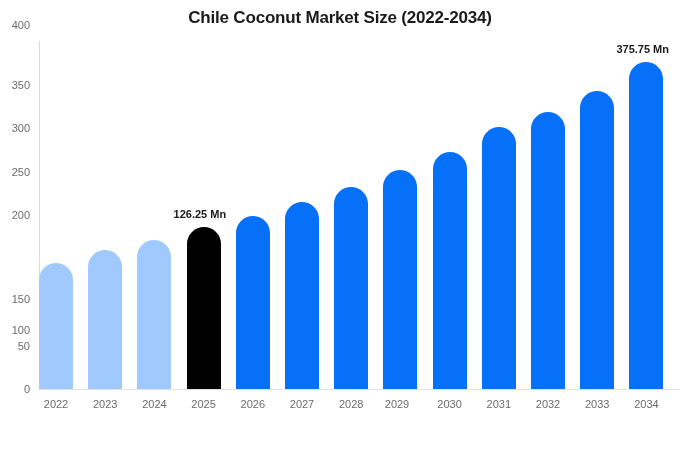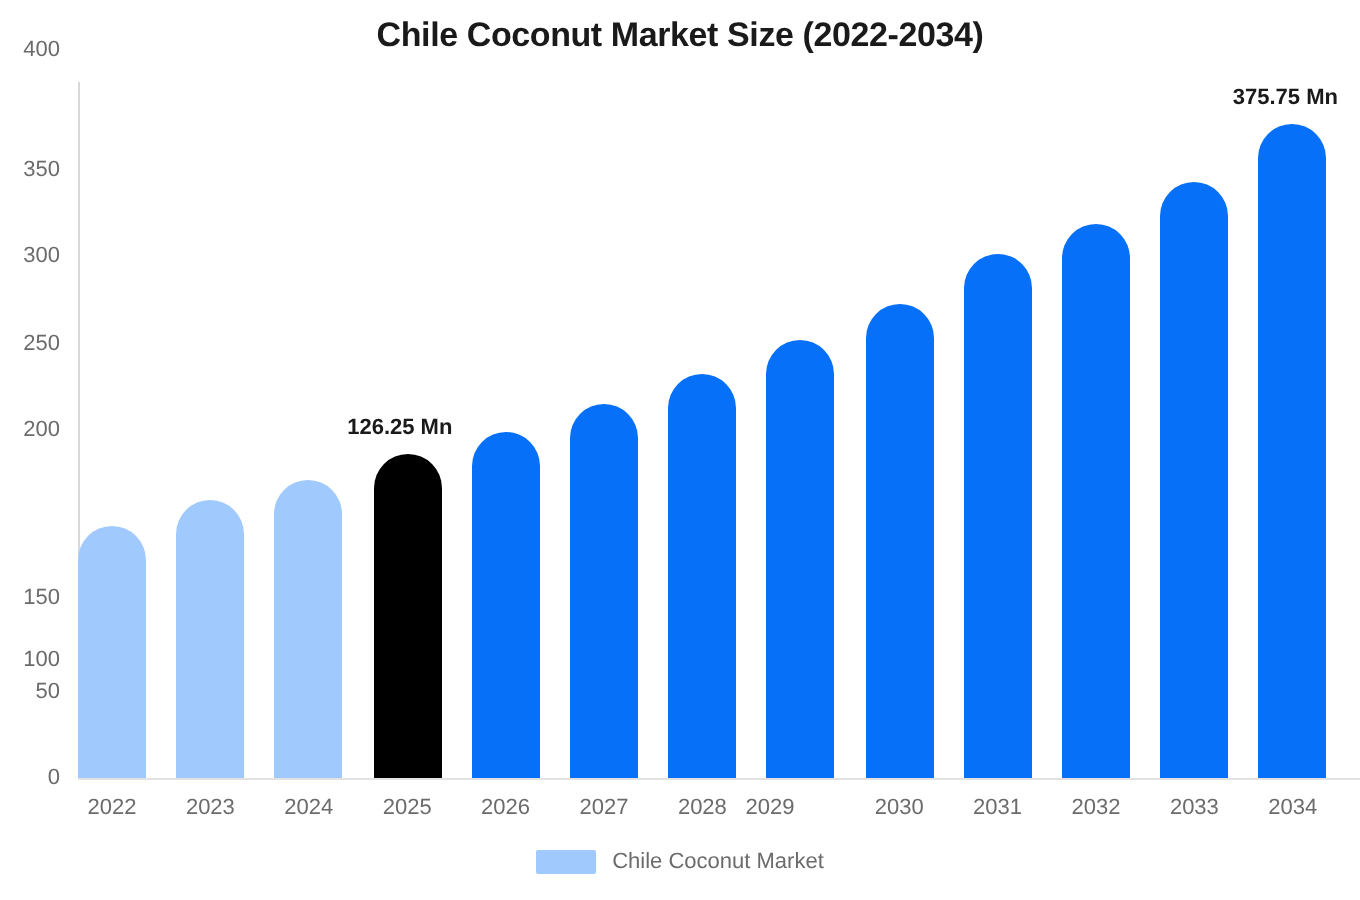--- a/index.html
+++ b/index.html
@@ -154,34 +154,26 @@
       <div class="y-label" style="top: 25px;">400</div>
     </div>
   <div id="x-axis-layer">
       <div class="x-label" style="left: 56px;">2022</div>
       <div class="x-label" style="left: 105.2px;">2023</div>
       <div class="x-label" style="left: 154.4px;">2024</div>
       <div class="x-label" style="left: 203.6px;">2025</div>
       <div class="x-label" style="left: 252.8px;">2026</div>
       <div class="x-label" style="left: 302px;">2027</div>
       <div class="x-label" style="left: 351.2px;">2028</div>
-      <div class="x-label" style="left: 385px;">2029</div>
+      <div class="x-label" style="left: 397px;">2029</div>
       <div class="x-label" style="left: 449.6px;">2030</div>
       <div class="x-label" style="left: 498.8px;">2031</div>
       <div class="x-label" style="left: 548px;">2032</div>
       <div class="x-label" style="left: 597.2px;">2033</div>
       <div class="x-label" style="left: 646.4px;">2034</div>
     </div>
   <div id="annotation-layer">
       <div class="value-annotation" style="top: 207.928px; left: 173.6px;">126.25 Mn</div>
       <div class="value-annotation" style="top: 43.0975px; left: 616.4px;">375.75 Mn</div>
     </div>
 
-  <div class="legend">
-    <div id="legend-items" style="display:flex;align-items:center;gap:8px;">
-        <div style="display: flex; align-items: center; gap: 8px;">
-          <span class="legend-swatch" style="background: rgb(160, 202, 253);"></span>
-          <span class="legend-label">Chile Coconut Market</span>
-        </div>
-      </div>
-  </div>
 
 </div>
 
 </body></html>

